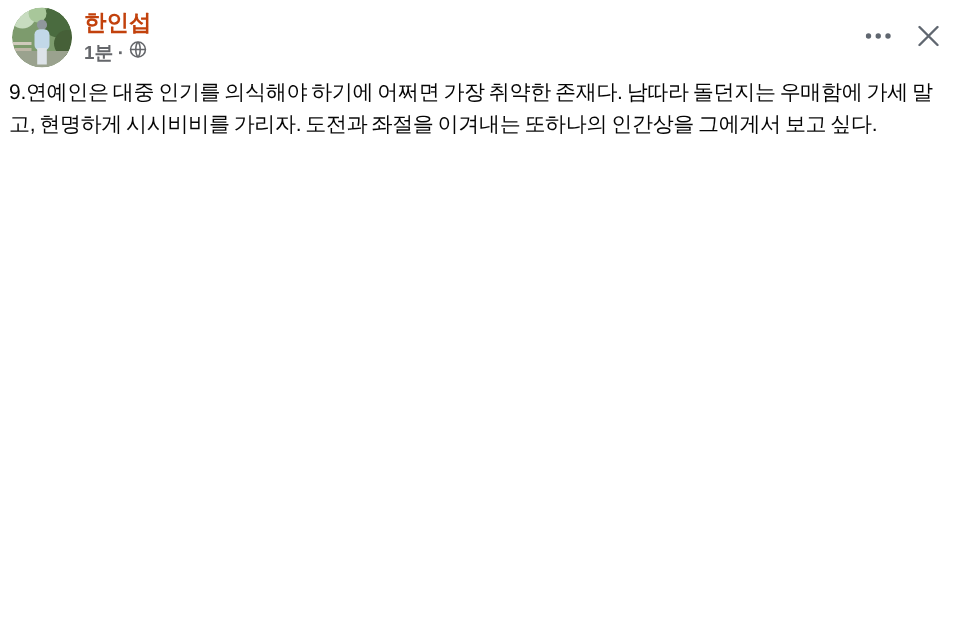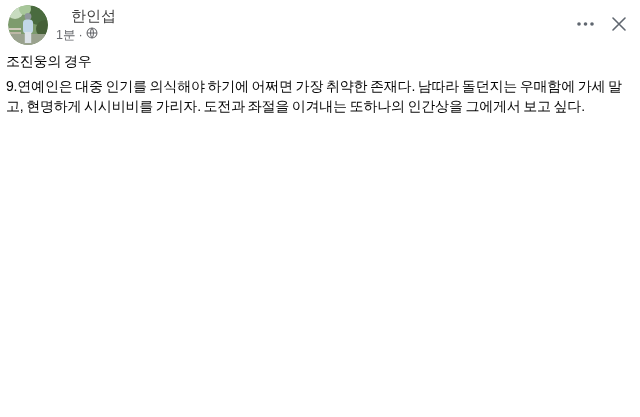--- a/index.html
+++ b/index.html
@@ -16,26 +16,26 @@
     position:absolute;top:5px;left:8px;right:8px;
     display:flex;align-items:flex-start;
   }
   .avatar{
     width:40px;height:40px;border-radius:50%;
     overflow:hidden;flex:0 0 40px;cursor:pointer;
   }
   .avatar svg{display:block;}
   .author-block{margin-left:8px;padding-top:1px;}
   .author-name{
-    font-size:15px;font-weight:400;color:#404040;
-    line-height:19px;cursor:pointer;margin-left:15px;
+    font-size:15px;font-weight:700;color:#c2410c;
+    line-height:19px;cursor:pointer;
   }
   .meta{
     display:flex;align-items:center;gap:3px;
-    font-size:12.5px;color:#65676B;line-height:16px;margin-top:1px;
+    font-size:12.5px;color:#65676B;line-height:16px;margin-top:1px;font-weight:bold;
   }
   .meta .globe{display:inline-block;margin-top:1px;}
   .actions{
     margin-left:auto;display:flex;align-items:flex-start;gap:8px;padding-top:6px;
   }
   .icon-btn{
     width:26px;height:26px;border:none;background:transparent;
     display:flex;align-items:center;justify-content:center;
     cursor:pointer;padding:0;border-radius:4px;
   }
@@ -107,17 +107,16 @@
       <button class="icon-btn" aria-label="close">
         <svg width="14" height="14" viewBox="0 0 14 14">
           <path d="M1 1 L13 13 M13 1 L1 13" stroke="#606770" stroke-width="1.6" stroke-linecap="round" fill="none"></path>
         </svg>
       </button>
     </div>
 
   </div>
 
   <div class="post-text">
-      <p>조진웅의 경우</p>
       <p>9.연예인은 대중 인기를 의식해야 하기에 어쩌면 가장 취약한 존재다. 남따라 돌던지는 우매함에 가세 말고, 현명하게 시시비비를 가리자. 도전과 좌절을 이겨내는 또하나의 인간상을 그에게서 보고 싶다.</p>
     </div>
 
 </div>
 
 </body></html>

